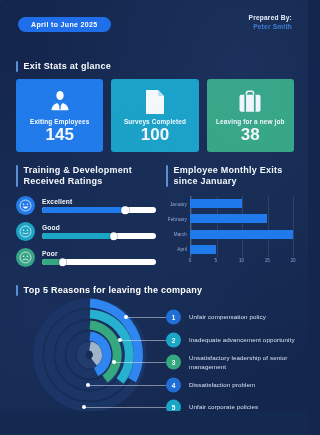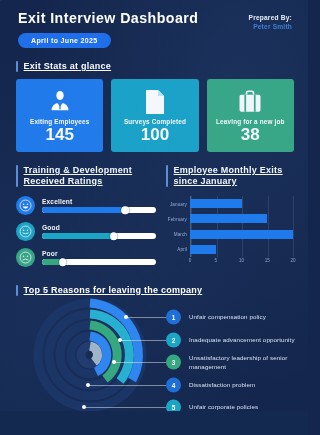--- a/index.html
+++ b/index.html
@@ -39,21 +39,21 @@
   }
   .prepared{
     position:absolute; right:16px; top:14px; text-align:right; line-height:1.35;
   }
   .prepared .lbl{ font-size:6.6px; font-weight:bold; color:#e8eefb; letter-spacing:.2px;}
   .prepared .nm{ font-size:6.6px; font-weight:bold; color:#3f7fd6; letter-spacing:.2px;}
 
   
   .sec-head{
     display:flex; align-items:flex-start; gap:6px;
-    font-size:9px; font-weight:bold; letter-spacing:.25px; line-height:1.22;text-decoration:underline;
+    font-size:9px; font-weight:bold; letter-spacing:.25px; line-height:1.22;
   }
   .sec-head::before{
     content:""; display:block; width:1.6px; align-self:stretch;
     min-height:11px; background:#5c8fd6; flex:none; border-radius:1px;
   }
 
   
   .stats-wrap{ padding:4px 14px 0 16px; }
   .cards{ display:flex; gap:8px; margin-top:7px; }
   .card{
@@ -126,21 +126,20 @@
 
   .footer{ position:absolute; left:0; right:0; bottom:0; height:24px; background:#14294f; }
 </style>
 </head>
 <body>
 
 <div class="page">
   <div class="bg-texture"></div>
 
   <div class="header">
-    <div class="title">Exit Interview Dashboard</div>
     <div class="date-pill">April to June 2025</div>
     <div class="prepared">
       <div class="lbl">Prepared By:</div>
       <div class="nm">Peter Smith</div>
     </div>
   </div>
 
   <div class="stats-wrap">
     <div class="sec-head">Exit Stats at glance</div>
     <div class="cards">

